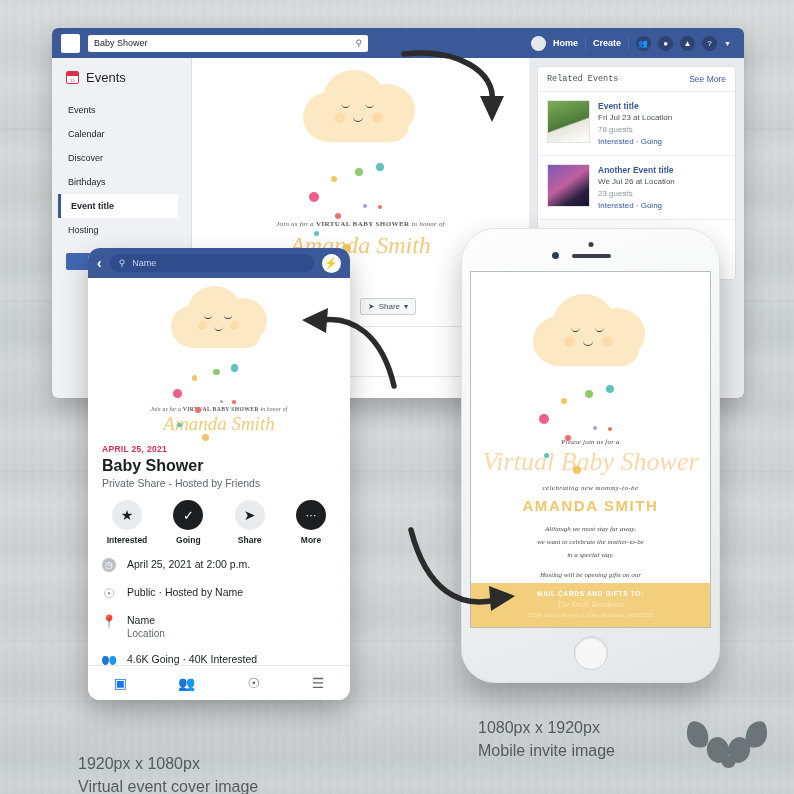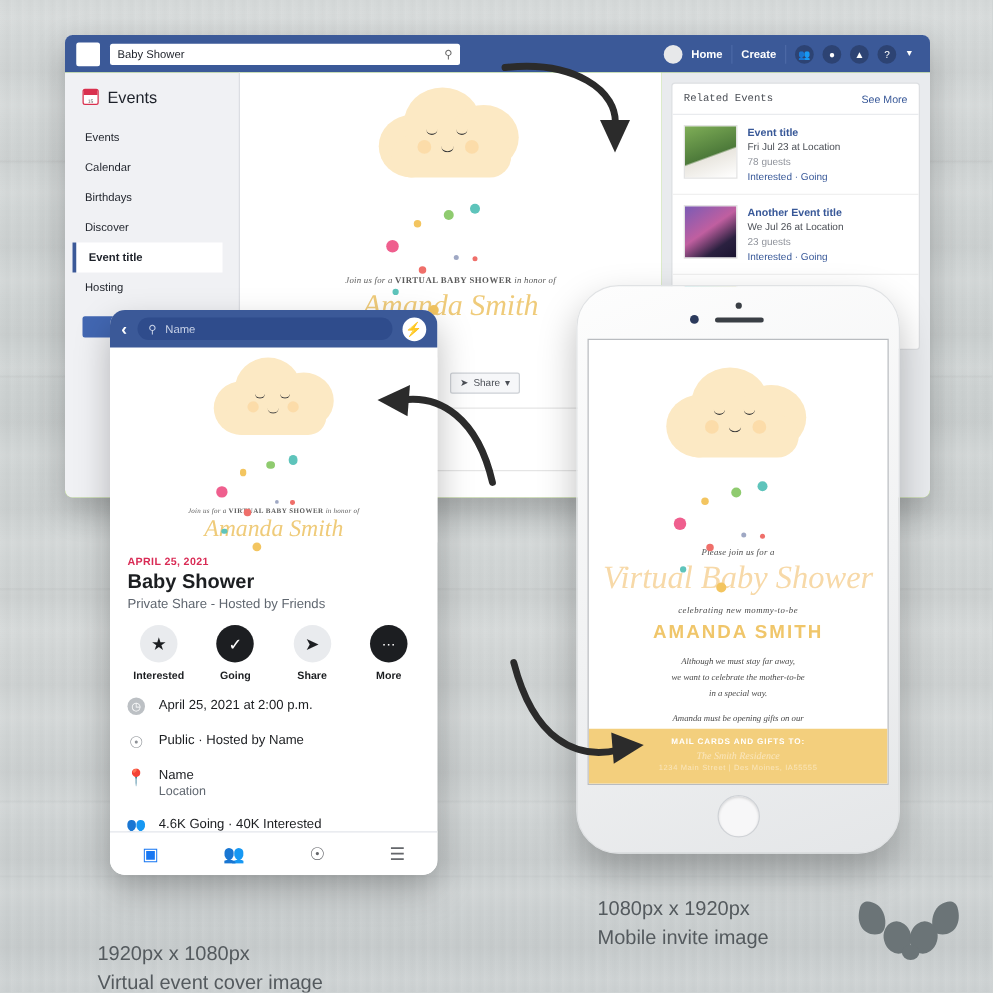--- a/index.html
+++ b/index.html
@@ -56,21 +56,21 @@
   .topbar-right{margin-left:auto;display:flex;align-items:center;gap:7px;padding-right:4px;}
   .avatar-dot{width:15px;height:15px;border-radius:50%;background:#e7e8ea;}
   .tb-link{color:#fff;font-size:9px;font-weight:bold;}
   .tb-sep{width:1px;height:15px;background:#4b68a5;}
   .tb-icon{
     width:15px;height:15px;border-radius:50%;background:#2d4373;
     display:flex;align-items:center;justify-content:center;color:#fff;font-size:8px;
   }
   .tb-caret{color:#fff;font-size:7px;}
 
-  .desk-body{display:flex;height:340px;background:#84cc16;justify-content:flex-end;}
+  .desk-body{display:flex;height:340px;background:#0369a1;justify-content:flex-end;}
   .desk-sidebar{
     width:140px;background:#f0f1f4;padding:12px 0 0 14px;box-sizing:border-box;
     border-right:1px solid #dcdee3;
   }
   .ev-head{display:flex;align-items:center;gap:7px;margin-bottom:13px;}
   .cal-icon{
     width:13px;height:13px;border:1px solid #d9304e;border-radius:2px;background:#fff;
     position:relative;box-sizing:border-box;
   }
   .cal-icon:before{content:"";position:absolute;left:0;right:0;top:0;height:4px;background:#d9304e;}
@@ -261,22 +261,22 @@
 
   <div class="desk-body">
 
     <div class="desk-sidebar">
       <div class="ev-head">
         <div class="cal-icon"></div>
         <div class="ev-title">Events</div>
       </div>
       <div class="side-item">Events</div>
       <div class="side-item">Calendar</div>
+      <div class="side-item">Discover</div>
       <div class="side-item">Birthdays</div>
-      <div class="side-item">Discover</div>
       <div class="side-item active">Event title</div>
       <div class="side-item">Hosting</div>
       <div class="create-btn">+  Create Event  ▾</div>
     </div>
 
     <div class="desk-main">
       <div class="cover">
 
         <div class="cloud-wrap" style="width:160px;height:88px;margin-top:12px;">
           <div class="cloud" style="position:absolute;left:22px;top:0;width:116px;height:72px;">
@@ -397,21 +397,21 @@
       </div>
 
     <div class="inv-txt inv-small" style="margin-top:6px;">Please join us for a</div>
     <div class="inv-txt inv-script" style="font-size:26px;margin-top:1px;">Virtual Baby Shower</div>
     <div class="inv-txt inv-cel" style="margin-top:7px;">celebrating new mommy-to-be</div>
     <div class="inv-txt inv-name" style="margin-top:5px;">AMANDA SMITH</div>
 
     <div class="inv-txt inv-body" style="margin-top:9px;">Although we must stay far away,</div>
     <div class="inv-txt inv-body">we want to celebrate the mother-to-be</div>
     <div class="inv-txt inv-body">in a special way.</div>
-    <div class="inv-txt inv-body" style="margin-top:7px;">Amanda must be opening gifts on our</div>
+    <div class="inv-txt inv-body" style="margin-top:7px;">Hosting will be opening gifts on our</div>
     <div class="inv-txt inv-body">Live Facebook group! We hope you can join us.</div>
 
     <div class="inv-txt inv-when" style="margin-top:8px;">SATURDAY, APRIL 25TH</div>
     <div class="inv-txt inv-when">2:00 P.M. TO 4:00 P.M.</div>
 
     <div class="inv-foot">
       <div class="l1">MAIL CARDS AND GIFTS TO:</div>
       <div class="l2">The Smith Residence</div>
       <div class="l3">1234 Main Street  |  Des Moines, IA55555</div>
     </div>

